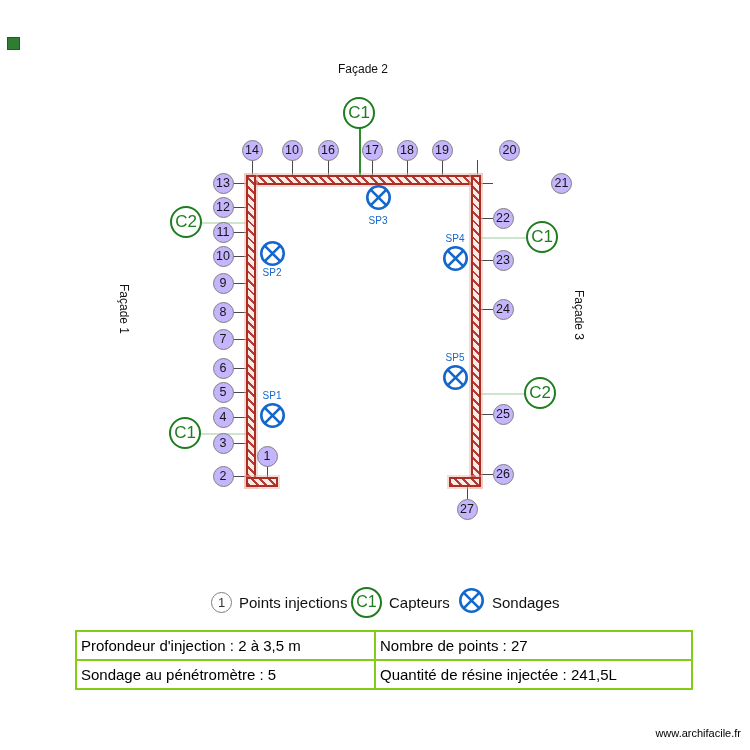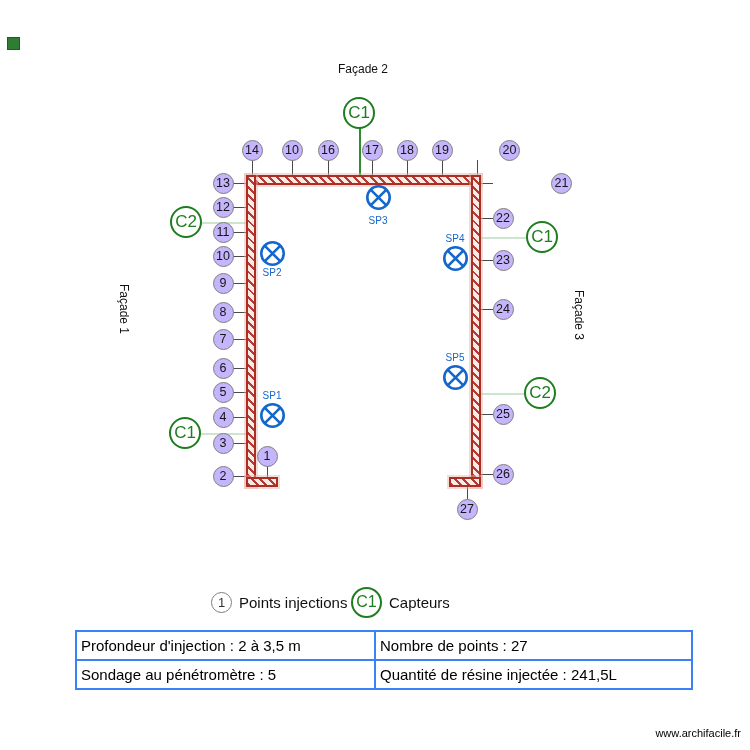--- a/index.html
+++ b/index.html
@@ -40,21 +40,21 @@
   .lg{position:absolute;display:flex;align-items:center;gap:7px;top:586px;height:32px;}
   #lg1{left:211px;} #lg2{left:351px;} #lg3{left:458px;}
   .lg .txt{font-size:15px;color:#111;white-space:nowrap;}
   .lg-num{width:21px;height:21px;border:1.5px solid #7f7f7f;border-radius:50%;
           font-size:13px;color:#333;display:flex;align-items:center;justify-content:center;box-sizing:border-box;}
   .lg-sensor{width:31px;height:31px;border:2px solid #1e7d1e;border-radius:50%;color:#1e7d1e;
              font-size:16px;display:flex;align-items:center;justify-content:center;box-sizing:border-box;}
 
   
   .summary{position:absolute;left:75px;top:630px;border-collapse:collapse;}
-  .summary td{border:2px solid #3b82f6;height:27px;font-size:15px;color:#000;
+  .summary td{border:2px solid #84cc16;height:27px;font-size:15px;color:#000;
               padding:0 4px 0 4px;white-space:nowrap;}
   .summary td.c1{width:289px;} .summary td.c2{width:307px;}
 
   .watermark{position:absolute;right:23px;top:727px;font-size:11px;color:#000;}
   .corner{position:absolute;left:7px;top:37px;width:13px;height:13px;
           background:#2f7d33;border:1px solid #1c5e20;box-sizing:border-box;}
 </style>
 </head>
 <body>
 
@@ -174,20 +174,29 @@
     </div>
 
   <div class="lg" id="lg1">
     <span class="lg-num">1</span>
     <span class="txt">Points injections</span>
   </div>
   <div class="lg" id="lg2">
     <span class="lg-sensor">C1</span>
     <span class="txt">Capteurs</span>
   </div>
+  <div class="lg" id="lg3">
+    <span>
+      <svg width="27" height="27" viewBox="0 0 27 27">
+        <circle cx="13.5" cy="13.5" r="11.2" fill="#fff" stroke="#1467cc" stroke-width="2.6"></circle>
+        <path d="M5.6 5.6 L21.4 21.4 M21.4 5.6 L5.6 21.4" stroke="#1467cc" stroke-width="2.6"></path>
+      </svg>
+    </span>
+    <span class="txt">Sondages</span>
+  </div>
 
   <table class="summary">
     <tbody>
         <tr>
       <td class="c1">Profondeur d'injection : 2 à 3,5 m</td>
       <td class="c2">Nombre de points : 27</td>
     </tr>
     <tr>
       <td class="c1">Sondage au pénétromètre : 5</td>
       <td class="c2">Quantité de résine injectée : 241,5L</td>

